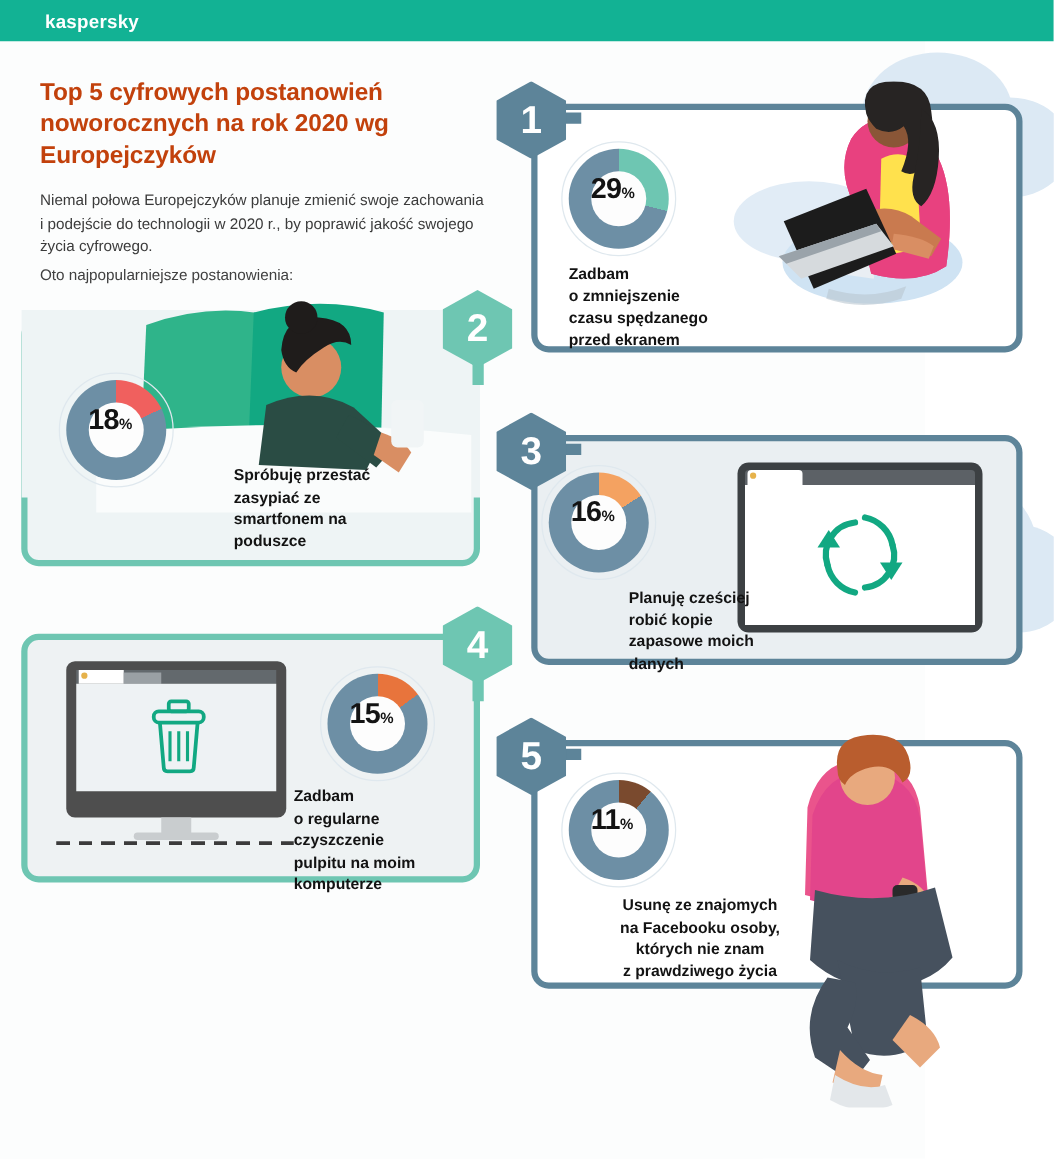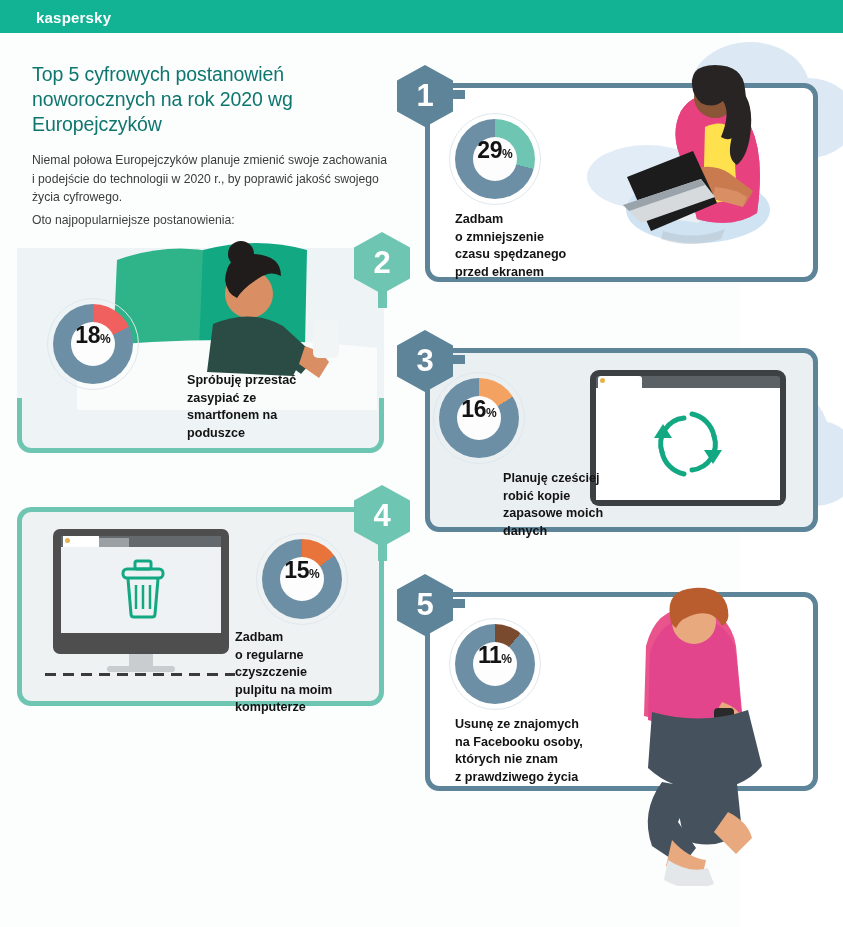--- a/index.html
+++ b/index.html
@@ -19,22 +19,22 @@
   }
   .topbar .logo {
     position: absolute; left: 36px; top: 9px;
     color: #ffffff; font-size: 15px; font-weight: 700;
     letter-spacing: .2px;
   }
 
   
   .intro { position: absolute; left: 32px; top: 62px; width: 360px; }
   .intro h1 {
-    font-size: 19.5px; line-height: 25px; font-weight: 400;
-    color: #0f766e; letter-spacing: -.1px;
+    font-size: 19.5px; line-height: 25px; font-weight: 700;
+    color: #c2410c; letter-spacing: -.1px;
   }
   .intro .lead {
     margin-top: 14px;
     font-size: 12.2px; line-height: 18.5px; color: #3b3b3b;
   }
   .intro .lead b { font-weight: 400; color: #404040; display: block; margin-top: 4px; }
 
   
   .card { position: absolute; }
   .frame {
@@ -59,21 +59,21 @@
   
   .donut { position: relative; }
   .donut .halo {
     position: absolute; inset: -6px;
     border-radius: 50%; border: 1.5px solid #dfe8ee;
   }
   .donut .ring { position: absolute; inset: 0; border-radius: 50%; }
   .donut .hole {
     position: absolute; inset: 22%;
     background: #fdfdfd; border-radius: 50%;
-    display: flex; align-items: baseline; justify-content: center;
+    display: flex; align-items: baseline; 
   }
   .donut .num { font-size: 23px; font-weight: 700; color: #131313; letter-spacing: -.5px; }
   .donut .pct { font-size: 12px; font-weight: 700; color: #131313; }
 
   
   .caption {
     position: absolute;
     font-size: 12.6px; line-height: 17.5px;
     font-weight: 700; color: #131313;
     white-space: pre-line; z-index: 4;
@@ -310,21 +310,21 @@
 
     <div class="donut" style="position:absolute; left:30px; top:32px; width:80px; height:80px;">
       <div class="halo"></div>
       <div class="ring" style="background: conic-gradient(#7a4a2e 0deg 39.6deg, #6d8fa5 39.6deg 360deg);"></div>
       <div class="hole">
         <span class="num">11</span>
           <span class="pct">%</span>
       </div>
     </div>
 
-    <div class="caption" style="left:30px; top:124px; width:210px;">Usunę ze znajomych
+    <div class="caption" style="left:30px; top:124px; width:210px;text-align:center;">Usunę ze znajomych
 na Facebooku osoby,
 których nie znam
 z prawdziwego życia</div>
 
     <div class="badge" style="left:-28px; top:-18px;">
       <span>5</span>
     </div>
     <div class="sh" style="left:26px; top:7px; width:14px; height:9px; background:#5d8499;"></div>
   </div>
 

